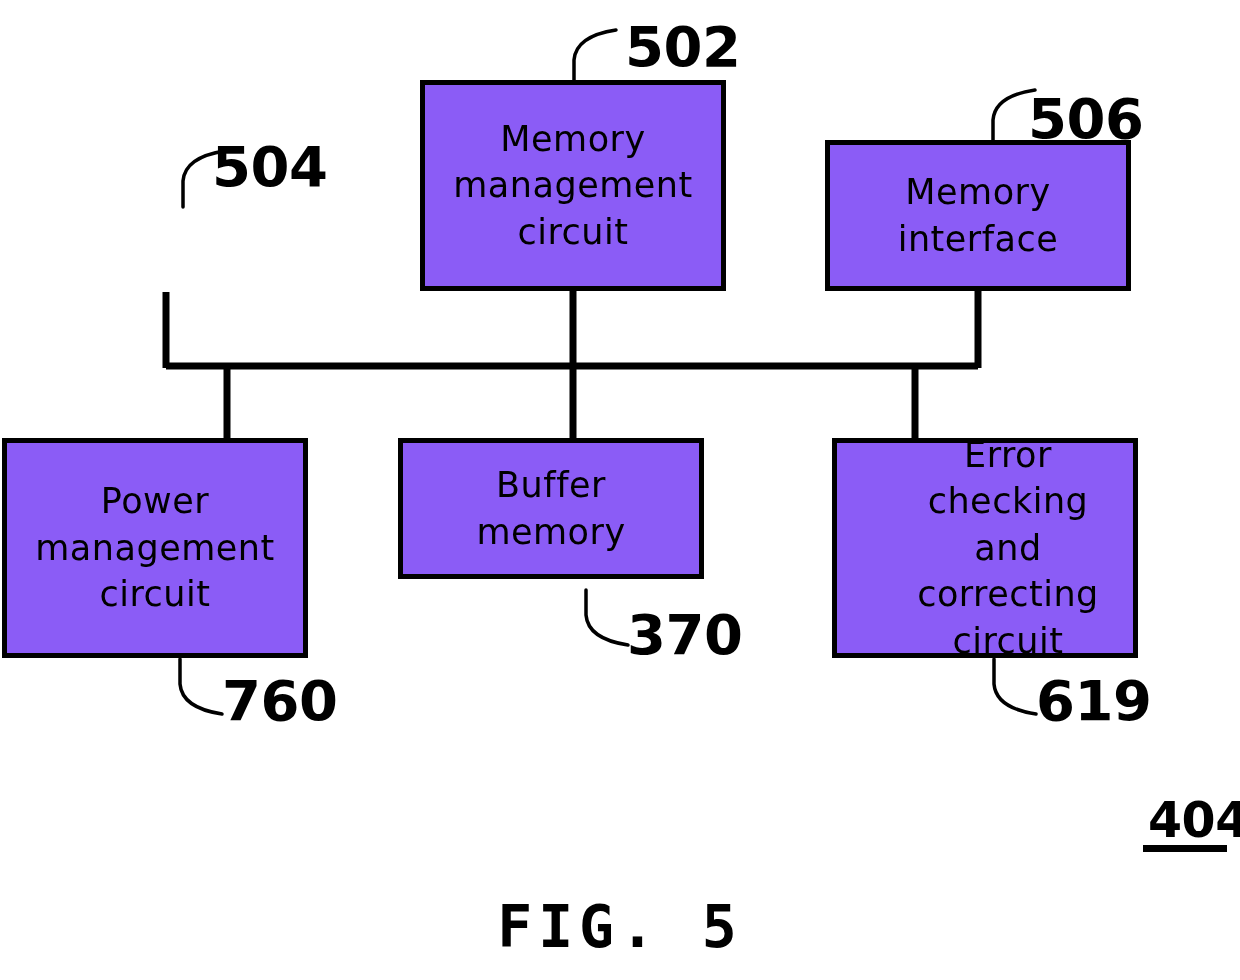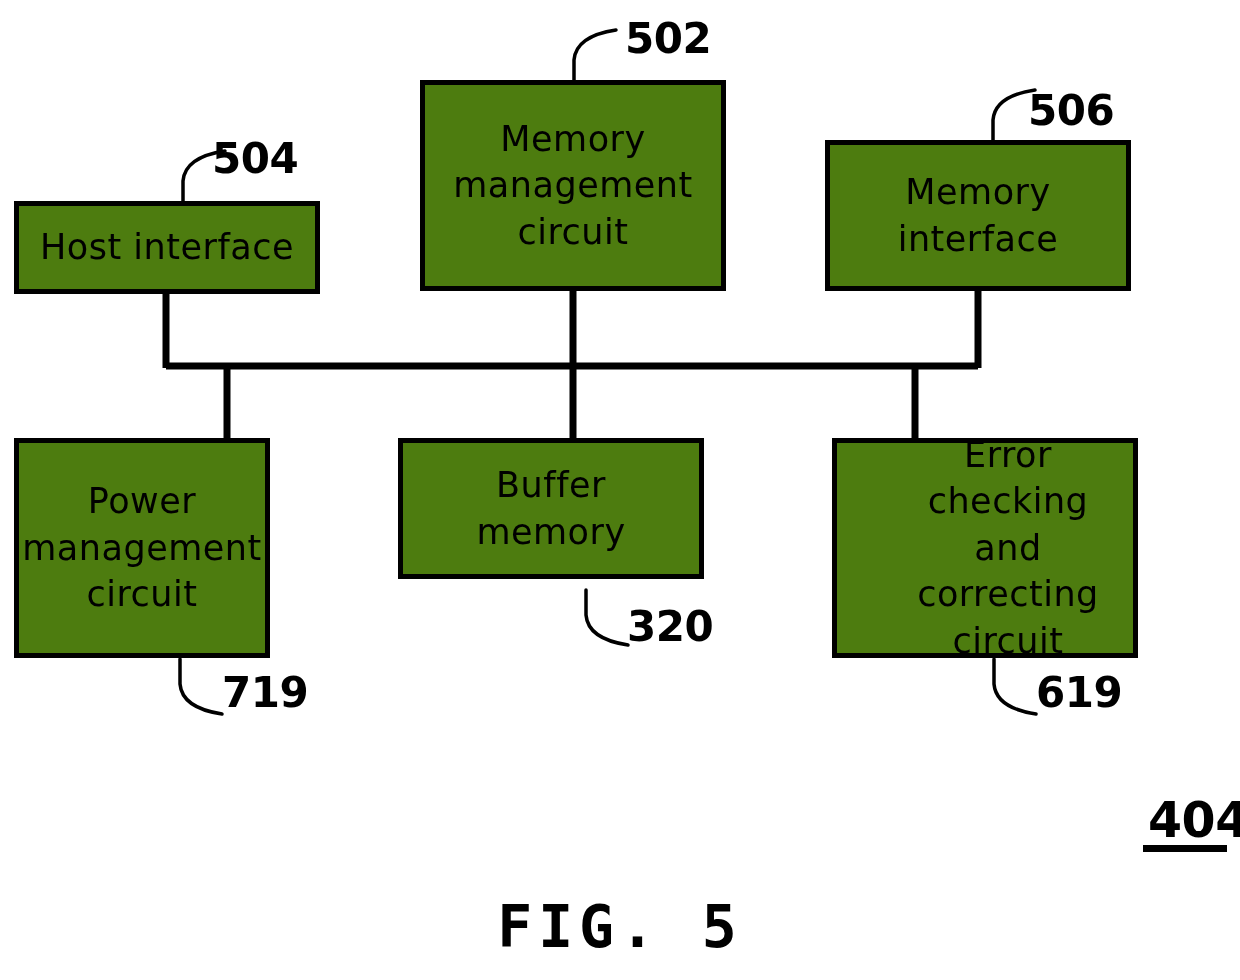--- a/index.html
+++ b/index.html
@@ -22,40 +22,40 @@
     position: absolute;
     left: 0;
     top: 0;
     width: 1240px;
     height: 980px;
   }
   .node {
     position: absolute;
     box-sizing: border-box;
     border: 5px solid #000000;
-    background: #4d7c0f;
+    background: #8b5cf6;
     display: flex;
     align-items: center;
     justify-content: center;
     text-align: center;
     z-index: 3;
   }
   .node-label {
     font-family: "DejaVu Sans", sans-serif;
     font-size: 35px;
     line-height: 1.33;
     letter-spacing: 0.5px;
     font-weight: 400;
     white-space: pre-line;
     padding: 0 6px;
   }
   .ref {
     position: absolute;
     font-family: "DejaVu Sans", sans-serif;
-    font-size: 42px;
+    font-size: 56px;
     font-weight: bold;
     letter-spacing: -0.5px;
     z-index: 4;
   }
   #fig-id {
     position: absolute;
     left: 1148px;
     top: 792px;
     font-family: "DejaVu Sans", sans-serif;
     font-size: 49px;
@@ -113,43 +113,40 @@
     </g>
   </svg>
 
   <div class="node" style="left:420px; top:80px; width:306px; height:211px;">
     <span class="node-label">Memory
 management
 circuit</span>
   </div>
   <span class="ref" style="left:625px; top:14px;">502</span>
 
-  <div class="node" style="left:14px; top:201px; width:306px; height:93px;">
-    <span class="node-label">Host interface</span>
-  </div>
   <span class="ref" style="left:212px; top:134px;">504</span>
 
   <div class="node" style="left:825px; top:140px; width:306px; height:151px;">
     <span class="node-label">Memory
 interface</span>
   </div>
   <span class="ref" style="left:1028px; top:74px;margin-top:12px;">506</span>
 
-  <div class="node" style="left:14px; top:438px; width:256px; height:220px;">
+  <div class="node" style="left:2px; top:438px; width:306px; height:220px;">
     <span class="node-label">Power
 management
 circuit</span>
   </div>
-  <span class="ref" style="left:222px; top:668px;">719</span>
+  <span class="ref" style="left:222px; top:668px;">760</span>
 
   <div class="node" style="left:398px; top:438px; width:306px; height:141px;">
     <span class="node-label">Buffer
 memory</span>
   </div>
-  <span class="ref" style="left:627px; top:602px;">320</span>
+  <span class="ref" style="left:627px; top:602px;">370</span>
 
   <div class="node" style="left:832px; top:438px; width:306px; height:220px;padding-left:46px;">
     <span class="node-label">Error checking
 and correcting
 circuit</span>
   </div>
   <span class="ref" style="left:1036px; top:668px;">619</span>
 
   <span id="fig-id">404</span>
   <div id="fig-id-rule"></div>

